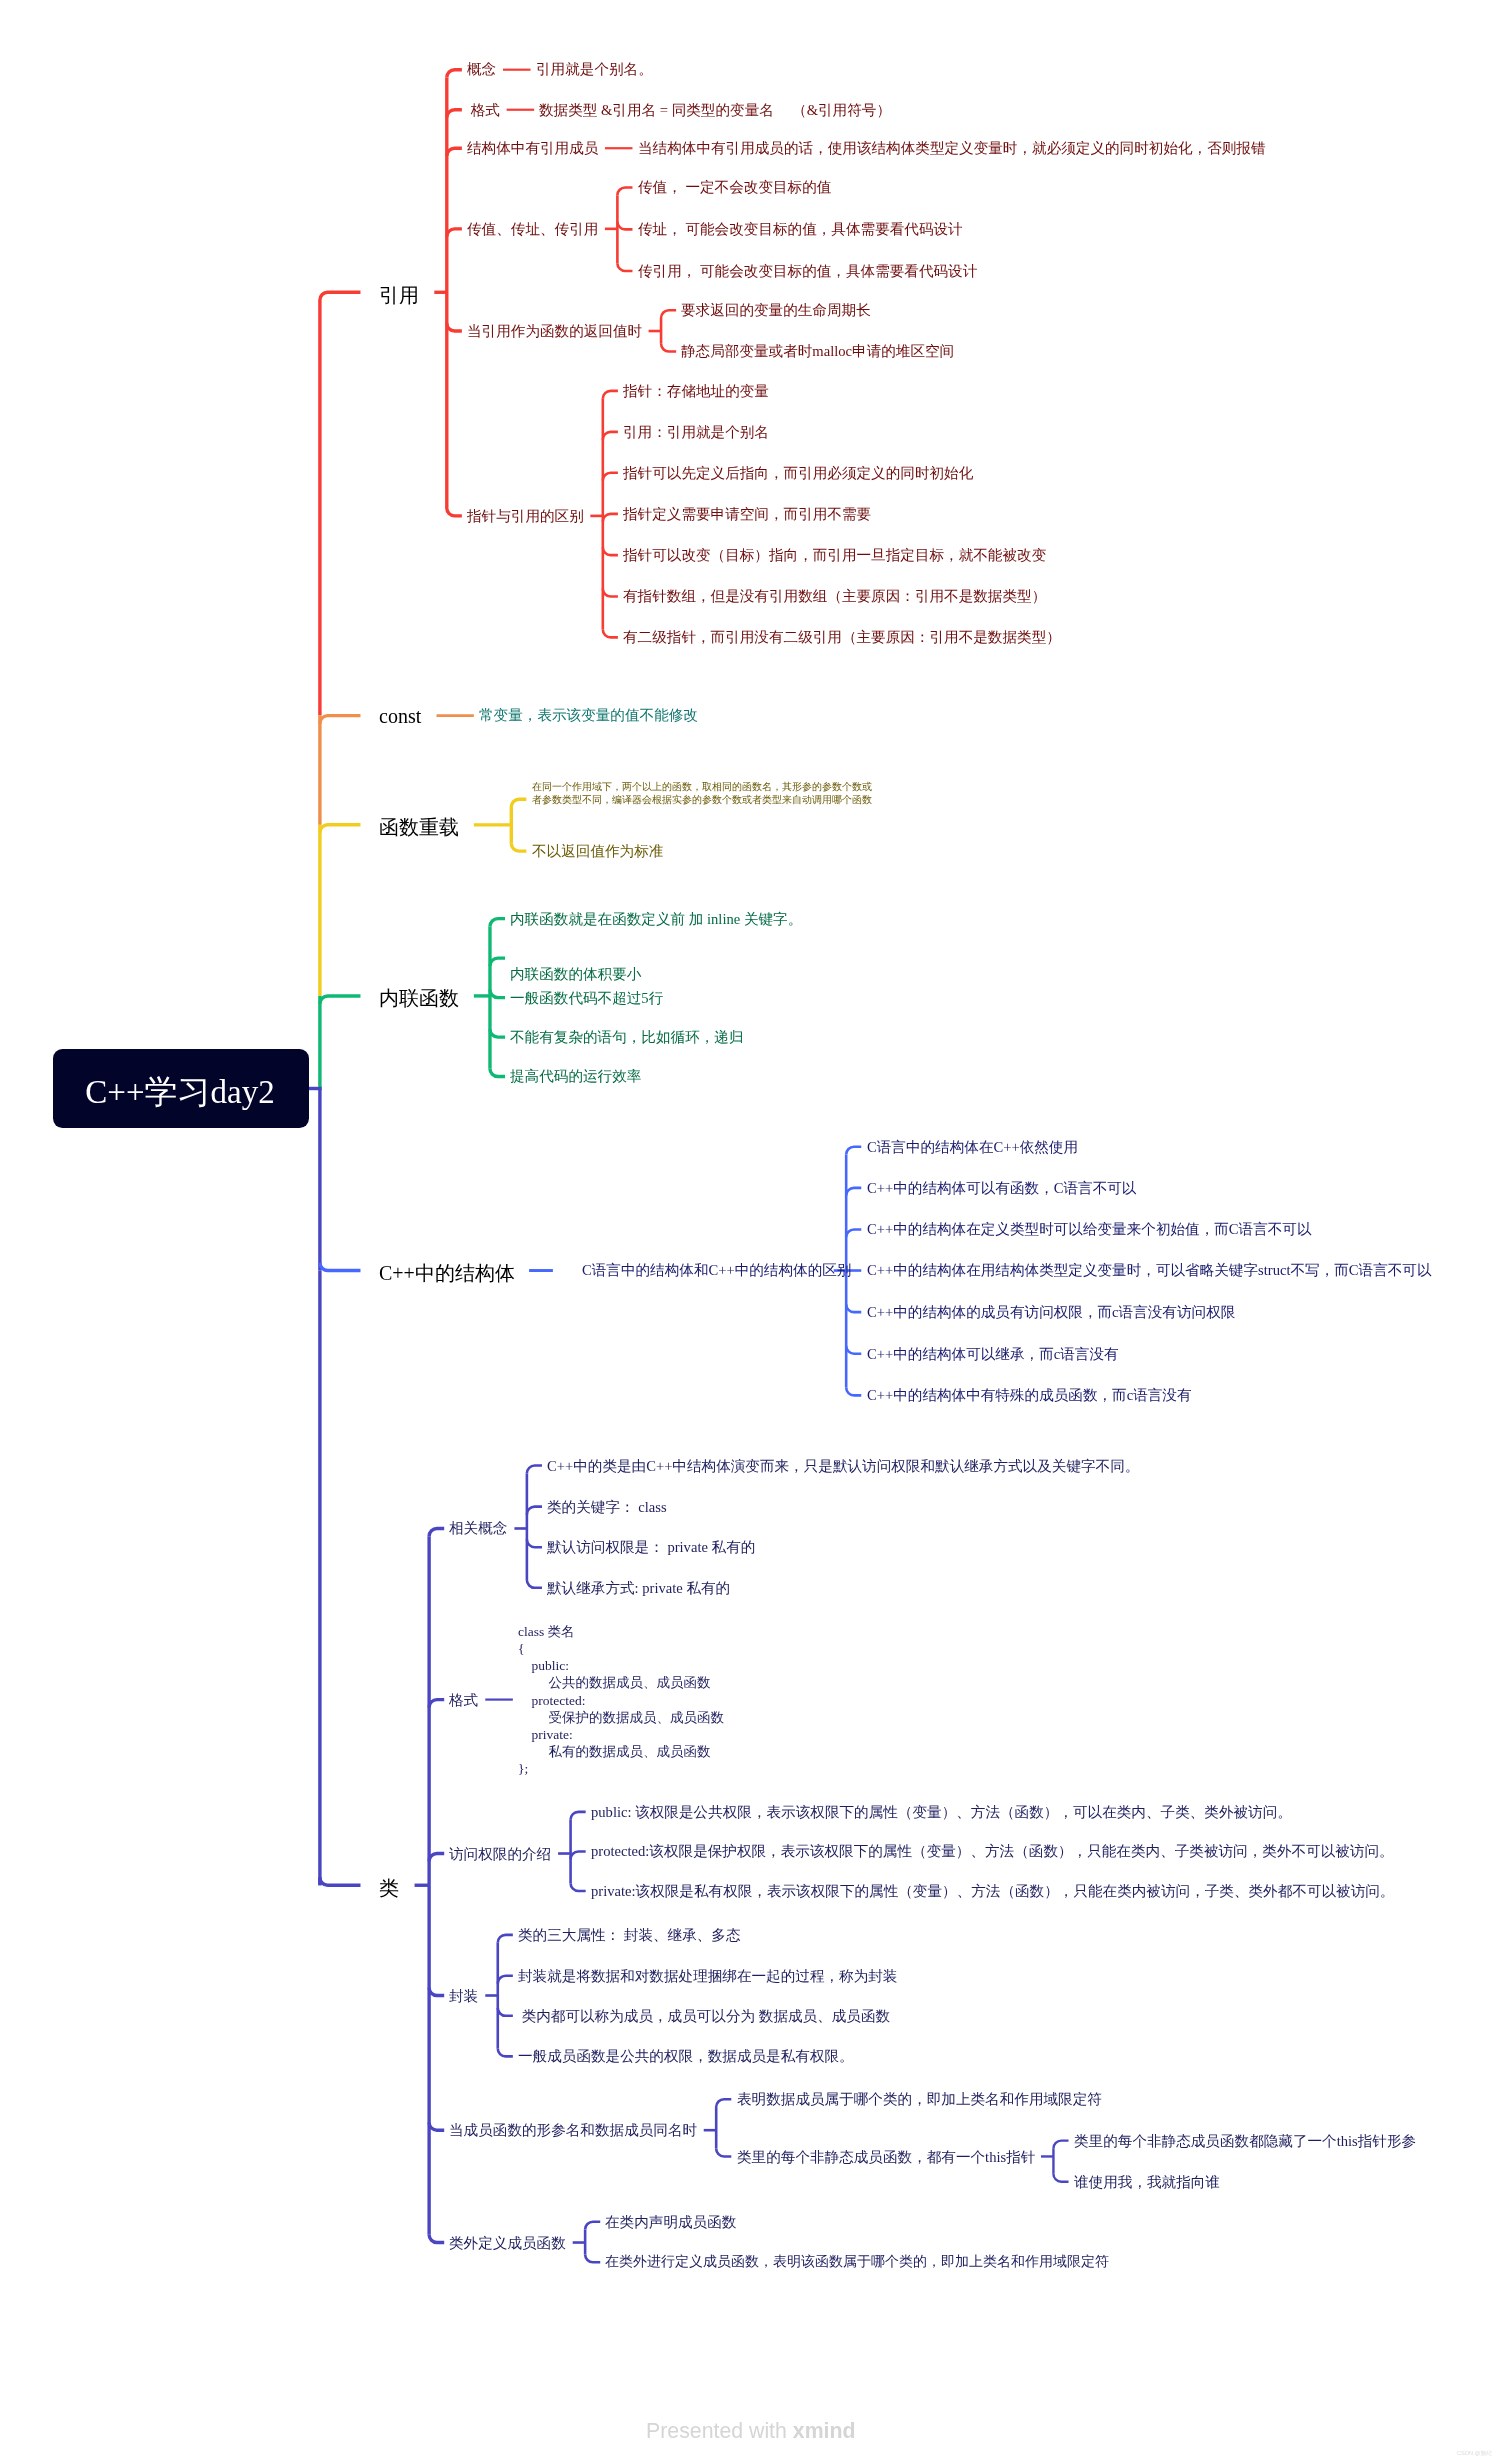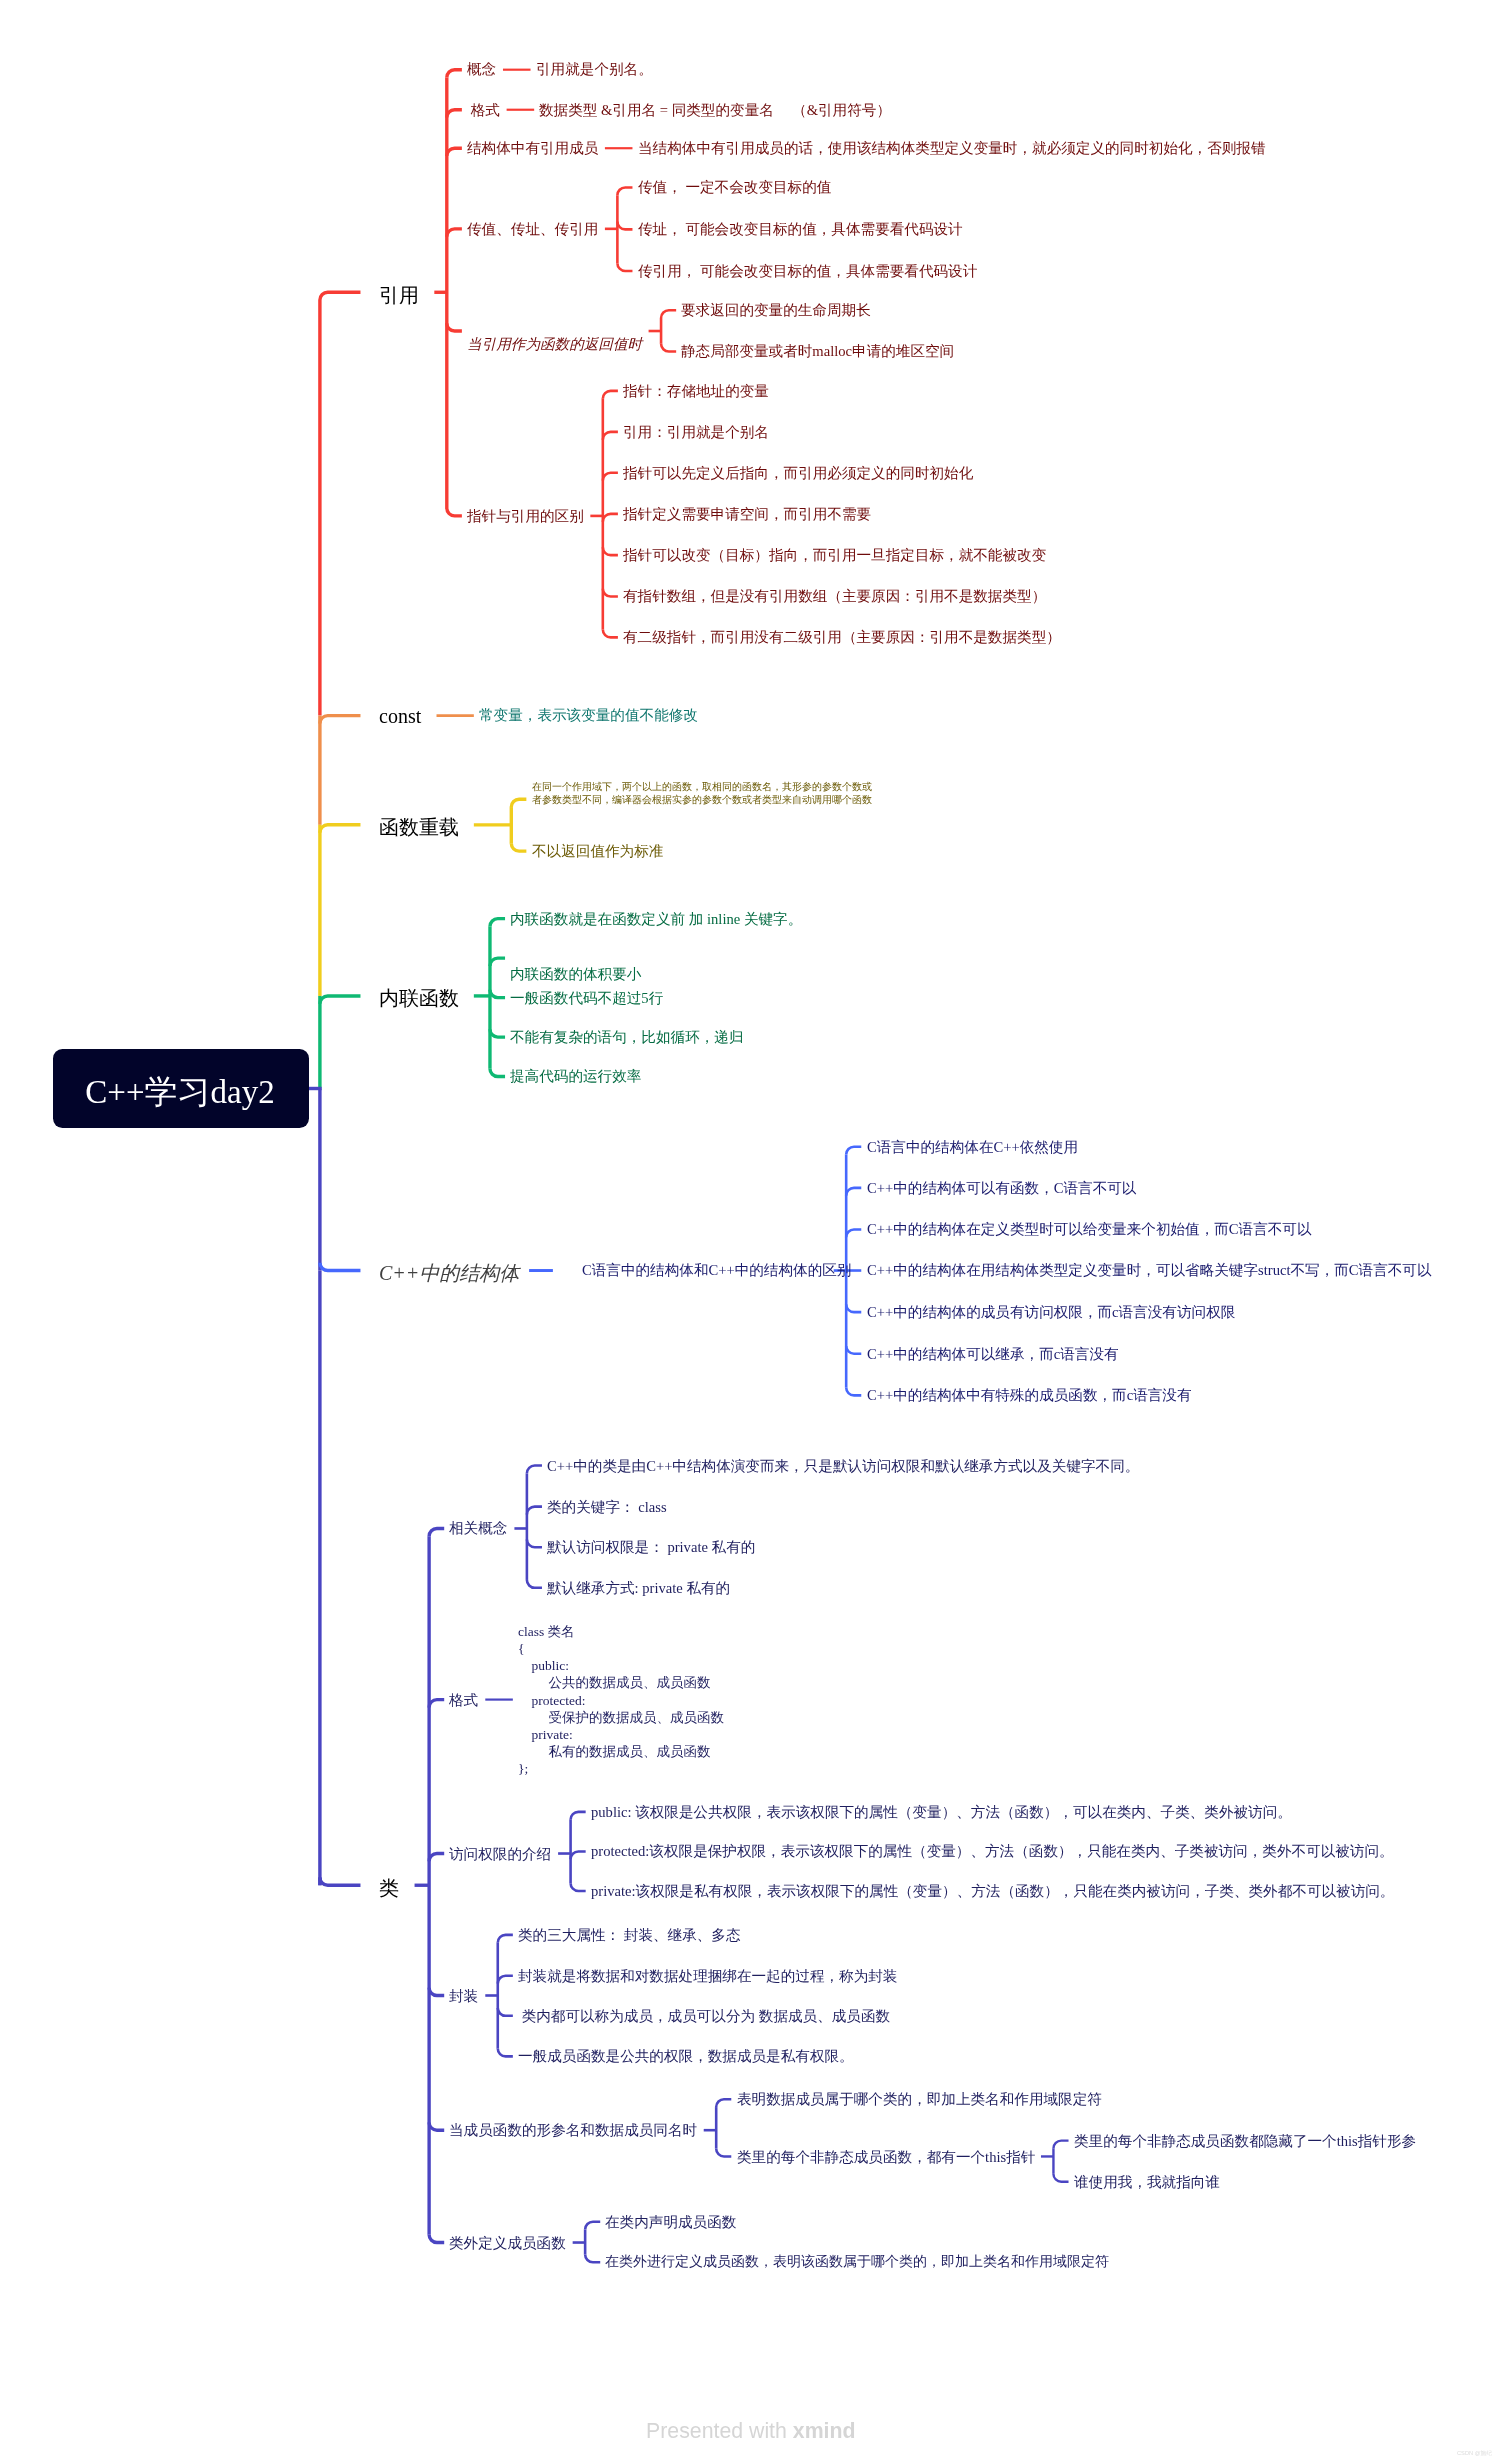--- a/index.html
+++ b/index.html
@@ -130,21 +130,21 @@
     <div class="nd" style="left: 467px; top: 60px; color: rgb(110, 11, 11); font-size: 14.6px; line-height: 1.27;">概念</div>
     <div class="nd" style="left: 536px; top: 60px; color: rgb(110, 11, 11); font-size: 14.6px; line-height: 1.27;">引用就是个别名。</div>
     <div class="nd" style="left: 467px; top: 101px; color: rgb(110, 11, 11); font-size: 14.6px; line-height: 1.27;"> 格式</div>
     <div class="nd" style="left: 539px; top: 101px; color: rgb(110, 11, 11); font-size: 14.6px; line-height: 1.27;">数据类型 &amp;引用名 = 同类型的变量名 　（&amp;引用符号）</div>
     <div class="nd" style="left: 467px; top: 139px; color: rgb(110, 11, 11); font-size: 14.6px; line-height: 1.27;">结构体中有引用成员</div>
     <div class="nd" style="left: 638px; top: 139px; color: rgb(110, 11, 11); font-size: 14.6px; line-height: 1.27;">当结构体中有引用成员的话，使用该结构体类型定义变量时，就必须定义的同时初始化，否则报错</div>
     <div class="nd" style="left: 467px; top: 220px; color: rgb(110, 11, 11); font-size: 14.6px; line-height: 1.27;">传值、传址、传引用</div>
     <div class="nd" style="left: 638px; top: 178px; color: rgb(110, 11, 11); font-size: 14.6px; line-height: 1.27;">传值， 一定不会改变目标的值</div>
     <div class="nd" style="left: 638px; top: 220px; color: rgb(110, 11, 11); font-size: 14.6px; line-height: 1.27;">传址， 可能会改变目标的值，具体需要看代码设计</div>
     <div class="nd" style="left: 638px; top: 262px; color: rgb(110, 11, 11); font-size: 14.6px; line-height: 1.27;">传引用， 可能会改变目标的值，具体需要看代码设计</div>
-    <div class="nd" style="left: 467px; top: 335px; color: rgb(110, 11, 11); font-size: 14.6px; line-height: 1.27; font-style: italic;">当引用作为函数的返回值时</div>
+    <div class="nd" style="left: 467px; top: 322px; color: rgb(110, 11, 11); font-size: 14.6px; line-height: 1.27;">当引用作为函数的返回值时</div>
     <div class="nd" style="left: 681px; top: 301px; color: rgb(110, 11, 11); font-size: 14.6px; line-height: 1.27;">要求返回的变量的生命周期长</div>
     <div class="nd" style="left: 681px; top: 342px; color: rgb(110, 11, 11); font-size: 14.6px; line-height: 1.27;">静态局部变量或者时malloc申请的堆区空间</div>
     <div class="nd" style="left: 467px; top: 507px; color: rgb(110, 11, 11); font-size: 14.6px; line-height: 1.27;">指针与引用的区别</div>
     <div class="nd" style="left: 623px; top: 382px; color: rgb(110, 11, 11); font-size: 14.6px; line-height: 1.27;">指针：存储地址的变量</div>
     <div class="nd" style="left: 623px; top: 423px; color: rgb(110, 11, 11); font-size: 14.6px; line-height: 1.27;">引用：引用就是个别名</div>
     <div class="nd" style="left: 623px; top: 464px; color: rgb(110, 11, 11); font-size: 14.6px; line-height: 1.27;">指针可以先定义后指向，而引用必须定义的同时初始化</div>
     <div class="nd" style="left: 623px; top: 505px; color: rgb(110, 11, 11); font-size: 14.6px; line-height: 1.27;">指针定义需要申请空间，而引用不需要</div>
     <div class="nd" style="left: 623px; top: 546px; color: rgb(110, 11, 11); font-size: 14.6px; line-height: 1.27;">指针可以改变（目标）指向，而引用一旦指定目标，就不能被改变</div>
     <div class="nd" style="left: 623px; top: 587px; color: rgb(110, 11, 11); font-size: 14.6px; line-height: 1.27;">有指针数组，但是没有引用数组（主要原因：引用不是数据类型）</div>
     <div class="nd" style="left: 623px; top: 628px; color: rgb(110, 11, 11); font-size: 14.6px; line-height: 1.27;">有二级指针，而引用没有二级引用（主要原因：引用不是数据类型）</div>
@@ -153,21 +153,21 @@
     <div class="nd" style="left: 379px; top: 814px; color: rgb(0, 0, 0); font-size: 20px; line-height: 1.3;">函数重载</div>
     <div class="nd" style="left: 532px; top: 781px; color: rgb(107, 90, 5); font-size: 10px; line-height: 1.27;">在同一个作用域下，两个以上的函数，取相同的函数名，其形参的参数个数或
 者参数类型不同，编译器会根据实参的参数个数或者类型来自动调用哪个函数</div>
     <div class="nd" style="left: 532px; top: 842px; color: rgb(107, 90, 5); font-size: 14.6px; line-height: 1.27;">不以返回值作为标准</div>
     <div class="nd" style="left: 379px; top: 985px; color: rgb(0, 0, 0); font-size: 20px; line-height: 1.3;">内联函数</div>
     <div class="nd" style="left: 510px; top: 910px; color: rgb(4, 107, 66); font-size: 14.6px; line-height: 1.27;">内联函数就是在函数定义前 加 inline 关键字。</div>
     <div class="nd" style="left: 510px; top: 949px; color: rgb(4, 107, 66); font-size: 14.6px; line-height: 1.27; margin-top: 16px;">内联函数的体积要小</div>
     <div class="nd" style="left: 510px; top: 989px; color: rgb(4, 107, 66); font-size: 14.6px; line-height: 1.27;">一般函数代码不超过5行</div>
     <div class="nd" style="left: 510px; top: 1028px; color: rgb(4, 107, 66); font-size: 14.6px; line-height: 1.27;">不能有复杂的语句，比如循环，递归</div>
     <div class="nd" style="left: 510px; top: 1067px; color: rgb(4, 107, 66); font-size: 14.6px; line-height: 1.27;">提高代码的运行效率</div>
-    <div class="nd" style="left: 379px; top: 1260px; color: #404040; font-size: 20px; line-height: 1.3; font-style: italic;">C++中的结构体</div>
+    <div class="nd" style="left: 379px; top: 1260px; color: #000000; font-size: 20px; line-height: 1.3;">C++中的结构体</div>
     <div class="nd" style="left: 558px; top: 1261px; color: rgb(24, 25, 107); font-size: 14.6px; line-height: 1.27; margin-left: 24px;">C语言中的结构体和C++中的结构体的区别</div>
     <div class="nd" style="left: 867px; top: 1138px; color: rgb(24, 25, 107); font-size: 14.6px; line-height: 1.27;">C语言中的结构体在C++依然使用</div>
     <div class="nd" style="left: 867px; top: 1179px; color: rgb(24, 25, 107); font-size: 14.6px; line-height: 1.27;">C++中的结构体可以有函数，C语言不可以</div>
     <div class="nd" style="left: 867px; top: 1220px; color: rgb(24, 25, 107); font-size: 14.6px; line-height: 1.27;">C++中的结构体在定义类型时可以给变量来个初始值，而C语言不可以</div>
     <div class="nd" style="left: 867px; top: 1261px; color: rgb(24, 25, 107); font-size: 14.6px; line-height: 1.27;">C++中的结构体在用结构体类型定义变量时，可以省略关键字struct不写，而C语言不可以</div>
     <div class="nd" style="left: 867px; top: 1303px; color: rgb(24, 25, 107); font-size: 14.6px; line-height: 1.27;">C++中的结构体的成员有访问权限，而c语言没有访问权限</div>
     <div class="nd" style="left: 867px; top: 1345px; color: rgb(24, 25, 107); font-size: 14.6px; line-height: 1.27;">C++中的结构体可以继承，而c语言没有</div>
     <div class="nd" style="left: 867px; top: 1386px; color: rgb(24, 25, 107); font-size: 14.6px; line-height: 1.27;">C++中的结构体中有特殊的成员函数，而c语言没有</div>
     <div class="nd" style="left: 379px; top: 1875px; color: rgb(0, 0, 0); font-size: 20px; line-height: 1.3;">类</div>
     <div class="nd" style="left: 449px; top: 1519px; color: rgb(30, 30, 94); font-size: 14.6px; line-height: 1.27;">相关概念</div>

